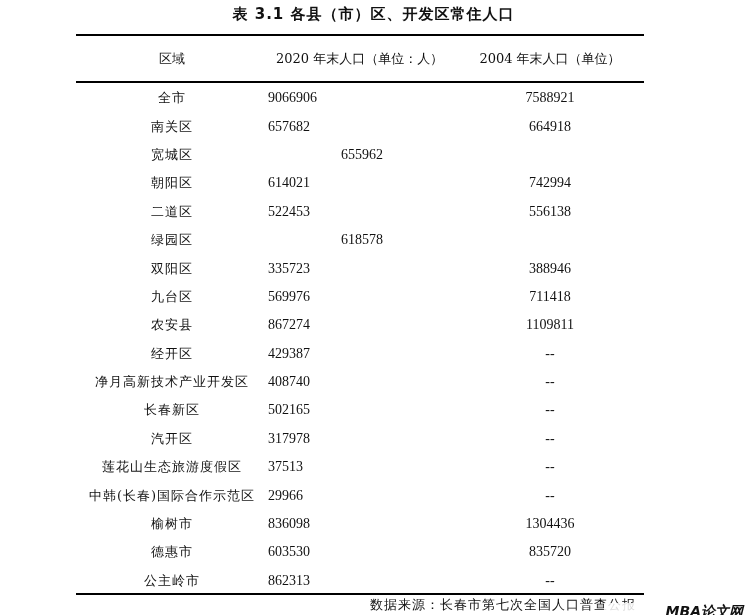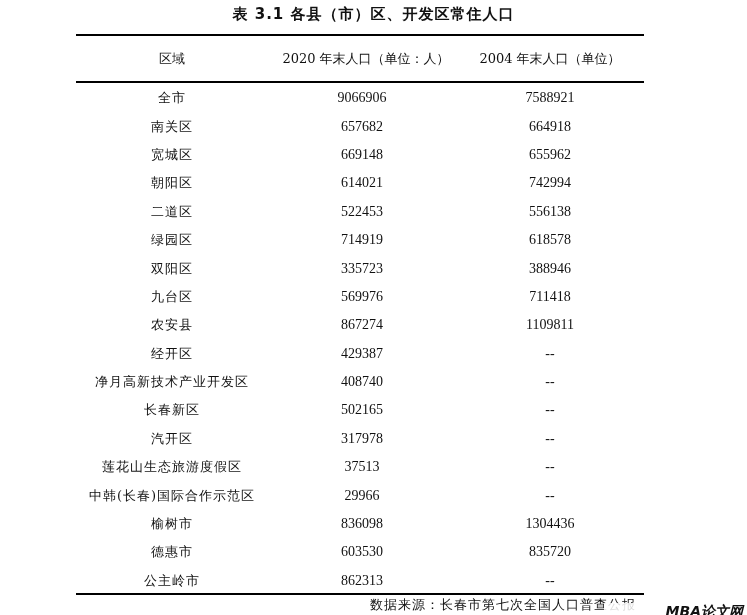--- a/index.html
+++ b/index.html
@@ -42,21 +42,21 @@
       position: absolute;
       top: 36px;
       left: 76px;
       width: 568px;
       height: 45px;
       display: flex;
       align-items: center;
       font-size: 13px;
     }
     .col0 { width: 192px; text-align: center; }
-    .col1 { width: 188px; text-align: center; }
+    .col1 { width: 188px; }
     .col2 { width: 188px; text-align: center; }
     .header-row .col1 { padding-left: 8px; box-sizing: border-box; }
 
     .body-rows {
       position: absolute;
       top: 84px;
       left: 76px;
       width: 568px;
     }
     .row {
@@ -122,36 +122,34 @@
     <div class="col1">9066906</div>
     <div class="col2">7588921</div>
   </div>
   <div class="row">
     <div class="col0">南关区</div>
     <div class="col1">657682</div>
     <div class="col2">664918</div>
   </div>
   <div class="row">
     <div class="col0">宽城区</div>
-    <div class="col1">669148</div>
     <div class="col2">655962</div>
   </div>
   <div class="row">
     <div class="col0">朝阳区</div>
     <div class="col1">614021</div>
     <div class="col2">742994</div>
   </div>
   <div class="row">
     <div class="col0">二道区</div>
     <div class="col1">522453</div>
     <div class="col2">556138</div>
   </div>
   <div class="row">
     <div class="col0">绿园区</div>
-    <div class="col1">714919</div>
     <div class="col2">618578</div>
   </div>
   <div class="row">
     <div class="col0">双阳区</div>
     <div class="col1">335723</div>
     <div class="col2">388946</div>
   </div>
   <div class="row">
     <div class="col0">九台区</div>
     <div class="col1">569976</div>

